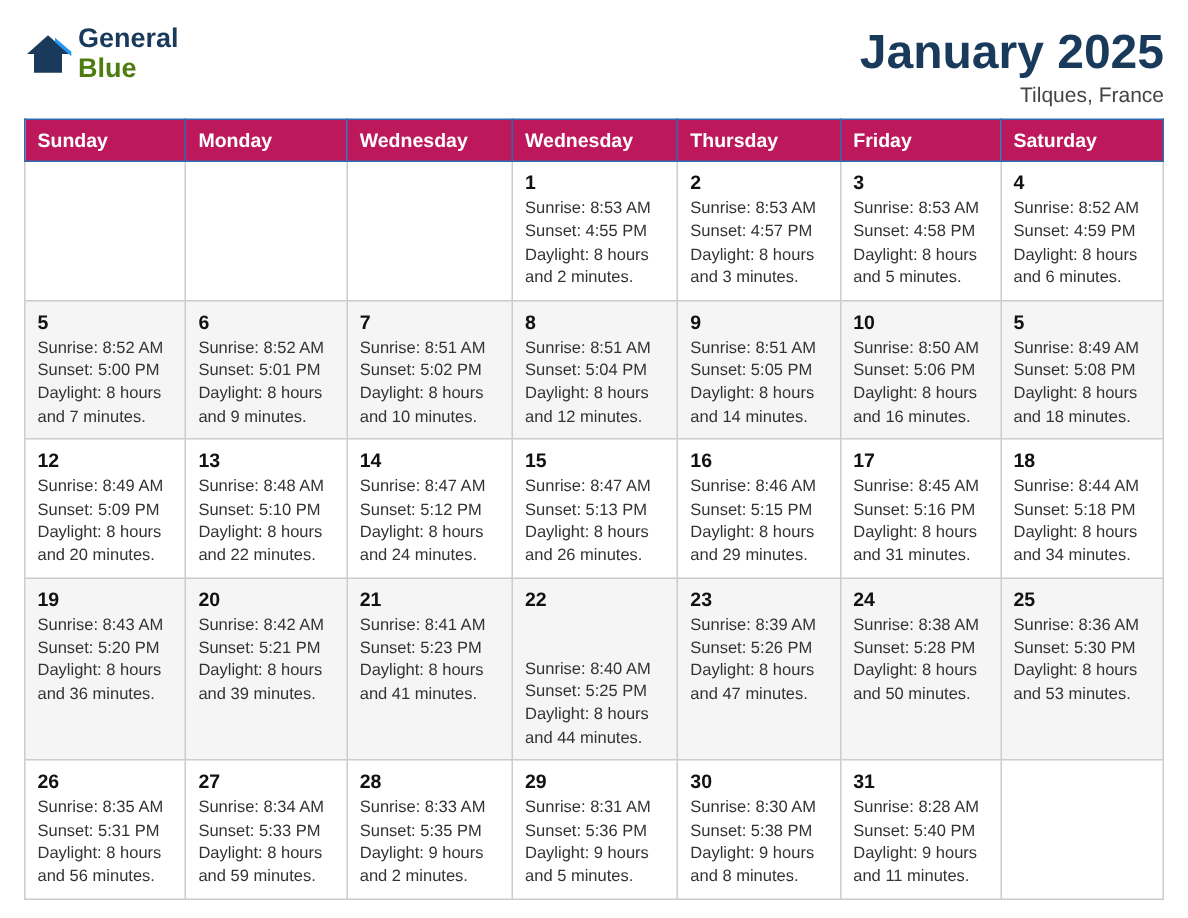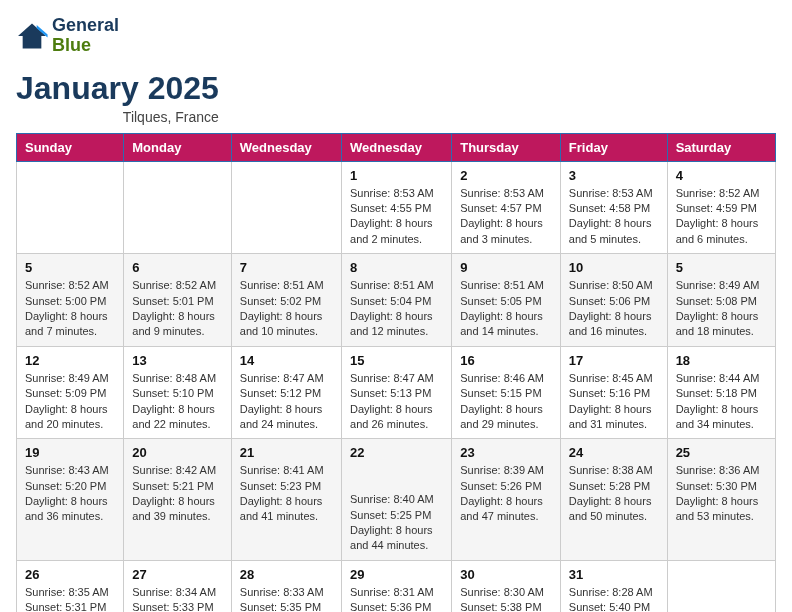--- a/index.html
+++ b/index.html
@@ -8,21 +8,20 @@
       background: #fff;
       width: 792px;
       min-height: 612px;
       padding: 16px;
     }
     .header {
       display: flex;
       justify-content: space-between;
       align-items: flex-start;
       margin-bottom: 8px;
-      flex-direction: column;
     }
     .logo {
       display: flex;
       align-items: center;
       gap: 4px;
     }
     .logo-text {
       font-size: 18px;
       font-weight: bold;
       color: #1a3a5c;
@@ -35,21 +34,20 @@
       width: 32px;
       height: 28px;
     }
     .title-block {
       text-align: right;
     }
     .month-title {
       font-size: 32px;
       font-weight: bold;
       color: #1a3a5c;
-      margin-top: 14px;
     }
     .location {
       font-size: 14px;
       color: #444;
       margin-top: 2px;
     }
     .calendar {
       width: 100%;
       border-collapse: collapse;
       border: 1px solid #ccc;

